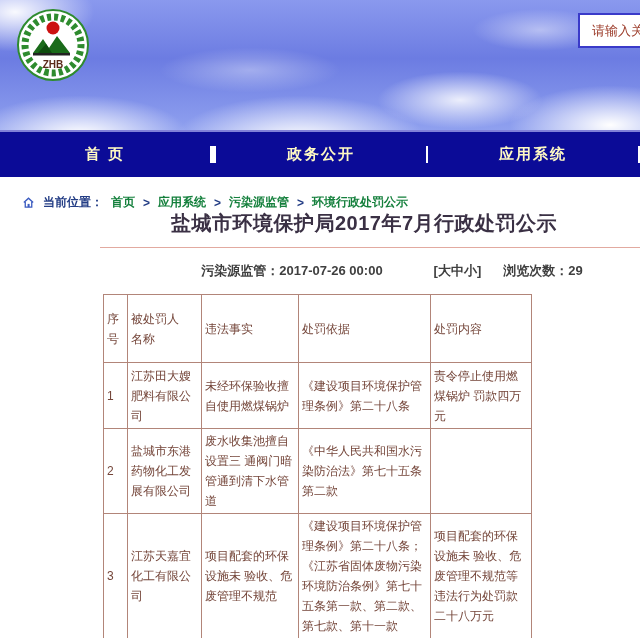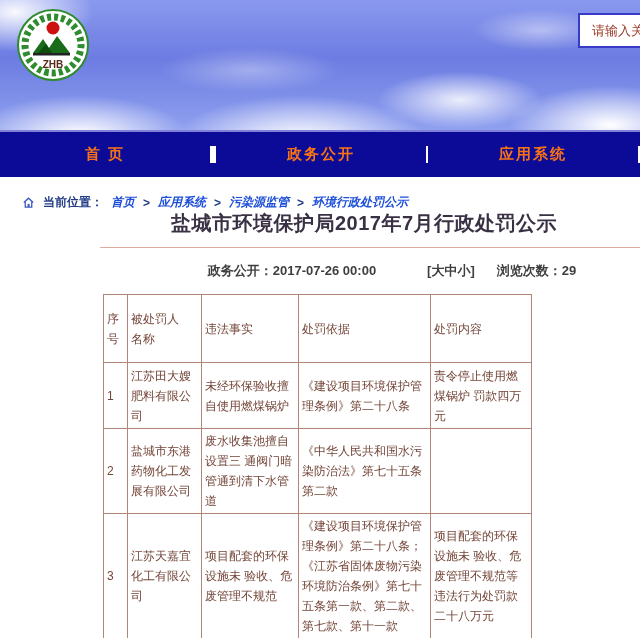--- a/index.html
+++ b/index.html
@@ -36,32 +36,32 @@
   }
   .search-box::placeholder { color:#9b3a28; opacity:1; }
 
   
   .navbar {
     position:absolute; top:130px; left:0; width:640px; height:47px;
     background:#0b0b97; border-top:2px solid #8080d8;
     display:flex; align-items:center;
   }
   .nav-item {
-    flex:1; text-align:center; color:#f97316; font-weight:bold; font-size:15px;
+    flex:1; text-align:center; color:#fef9c3; font-weight:bold; font-size:15px;
     letter-spacing:2px; cursor:pointer; white-space:nowrap;
   }
   .nav-sep { width:2px; height:17px; background:#ffffff; flex:0 0 auto; }
 
   
   .breadcrumb {
     position:absolute; top:194px; left:22px; width:600px;
     font-size:12px; color:#233d85; display:flex; align-items:center; gap:8px;
     font-weight:bold; white-space:nowrap;
   }
-  .crumb { color:#1d4ed8;font-style:italic; }
+  .crumb { color:#15803d; }
   .crumb-sep { color:#233d85; }
 
   
   .content { position:absolute; top:204px; left:88px; width:552px; height:418px; }
   .art-title {
     position:absolute; top:6px; left:0; right:0; text-align:center;
     font-size:20px; font-weight:600; color:#3a3044; letter-spacing:0.5px;
   }
   .art-rule { position:absolute; top:43px; left:12px; right:0; height:1px; background:#e2aaa0; }
   .art-meta {
@@ -128,21 +128,21 @@
     <span class="crumb-sep">&gt;</span>
     <span class="crumb">污染源监管</span>
     <span class="crumb-sep">&gt;</span>
     <span class="crumb">环境行政处罚公示</span>
   </div>
 
   <div class="content">
     <div class="art-title">盐城市环境保护局2017年7月行政处罚公示</div>
     <div class="art-rule"></div>
     <div class="art-meta">
-      <span>政务公开：</span><span>2017-07-26 00:00</span><span class="gap"></span><span class="size-ctl">[大中小]</span><span class="gap"></span><span>浏览次数：</span><span>29</span>
+      <span>污染源监管：</span><span>2017-07-26 00:00</span><span class="gap"></span><span class="size-ctl">[大中小]</span><span class="gap"></span><span>浏览次数：</span><span>29</span>
     </div>
 
     <table class="penalty">
       <colgroup>
         <col style="width:24px">
           <col style="width:74px">
           <col style="width:97px">
         <col style="width:132px">
           <col style="width:101px">
       </colgroup>

